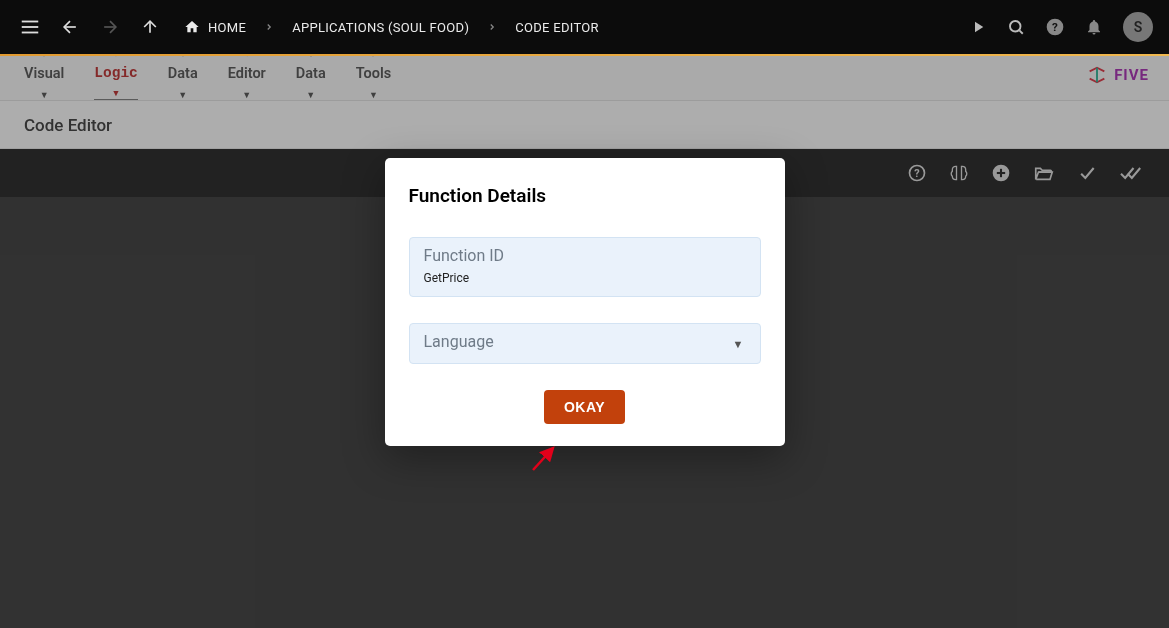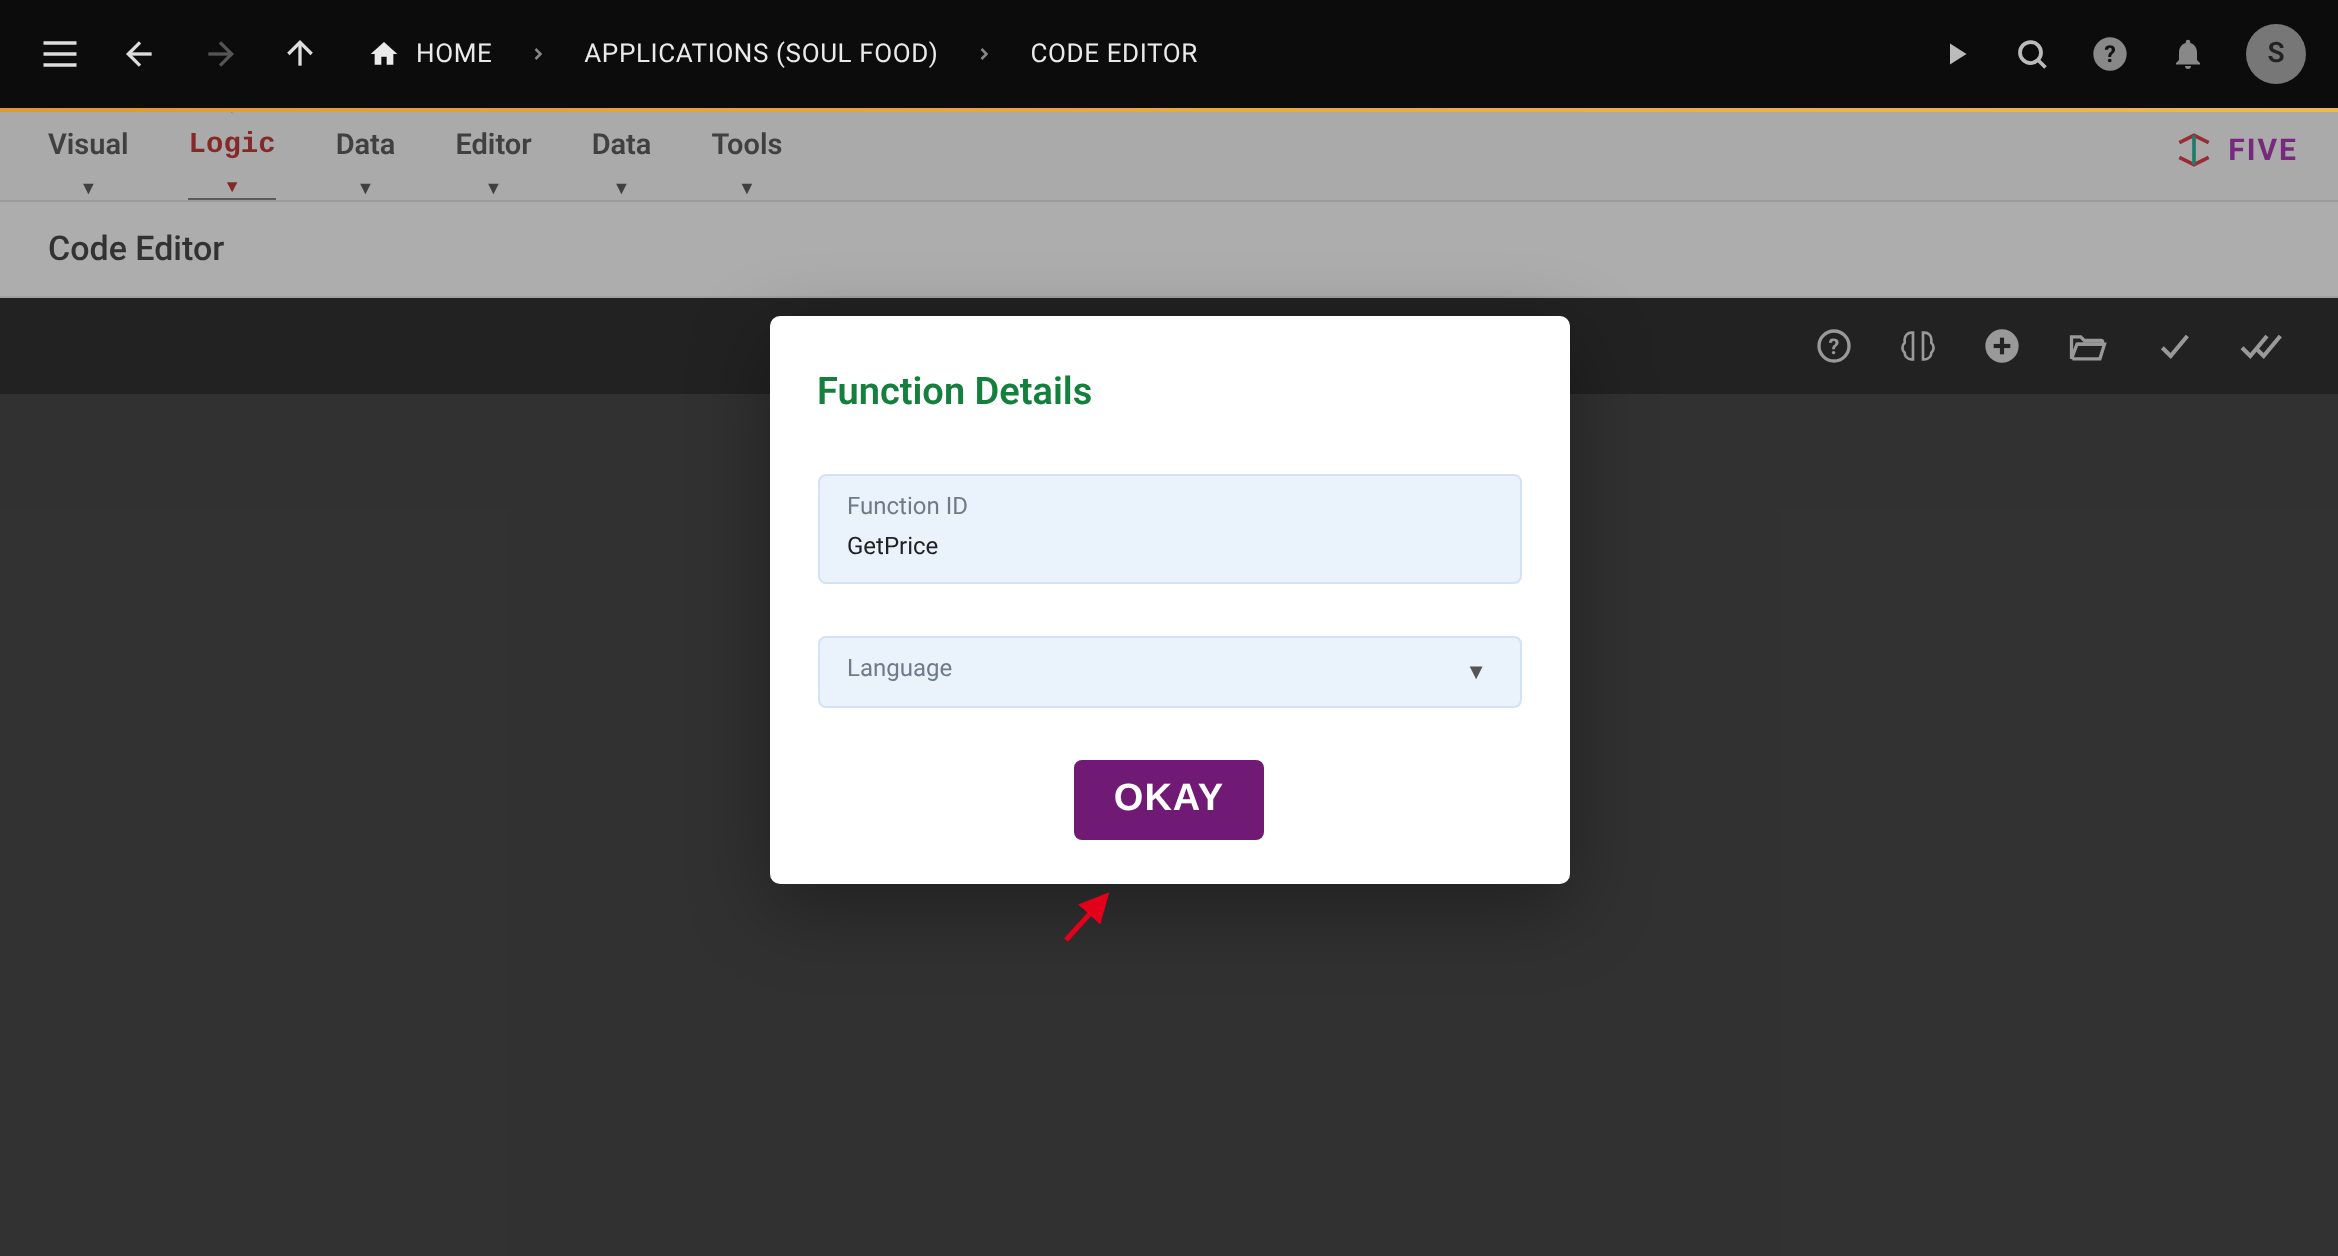--- a/index.html
+++ b/index.html
@@ -125,48 +125,48 @@
   .dialog {
     margin-top: 102px;
     width: 400px;
     background: #fff;
     border-radius: 5px;
     box-shadow: 0 12px 40px rgba(0,0,0,0.35);
     padding: 26px 24px 22px;
     position: relative;
   }
   .dialog h2 {
-    font-size: 19px; font-weight: 600; color: #15803d; margin-bottom: 30px;
+    font-size: 19px; font-weight: 600; color: #000000; margin-bottom: 30px;
   }
   .field {
     background: #eaf2fb;
     border: 1px solid #d3e3f3;
     border-radius: 4px;
     padding: 8px 14px 10px;
     margin-bottom: 26px;
     position: relative;
   }
   .field-label {
-    font-size: 12px; color: #6f7b88; margin-bottom: 2px;
+    font-size: 16px; color: #6f7b88; margin-bottom: 2px;
   }
   .field-value {
     font-size: 12px; color: #222;
     border: none; background: transparent; outline: none; width: 100%;
     font-family: inherit;
   }
   .field .caret {
     position: absolute; right: 16px; top: 50%; transform: translateY(-50%);
     color: #555; font-size: 11px;
   }
   .dialog-actions {
     display: flex; justify-content: center; margin-top: 4px;
   }
   .btn-primary {
-    background: #701a75; color: #fff; border: none;
-    padding: 9px 20px; font-size: 19px; font-weight: 600;
+    background: #c2410c; color: #fff; border: none;
+    padding: 9px 20px; font-size: 14px; font-weight: 600;
     border-radius: 4px; cursor: pointer; letter-spacing: 0.5px;
   }
   
   .red-arrow {
     position: absolute;
     left: 531px; top: 442px;
     z-index: 20;
     pointer-events: none;
   }
   svg { display: block; }

